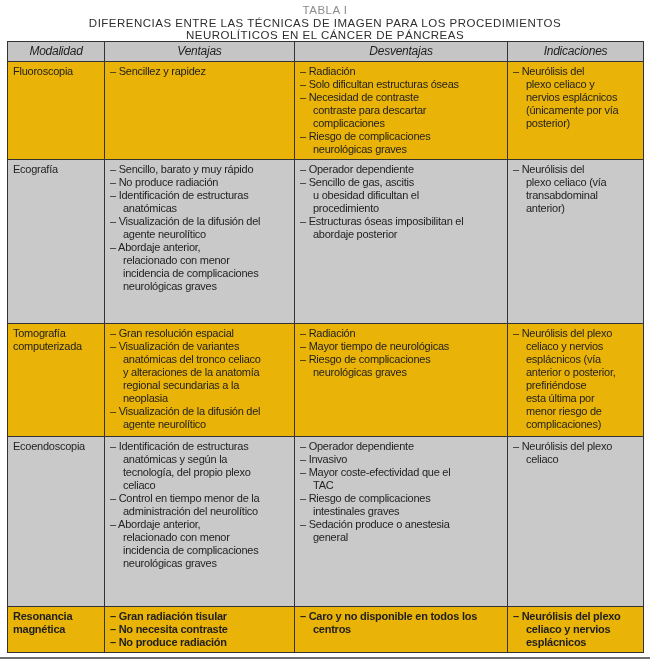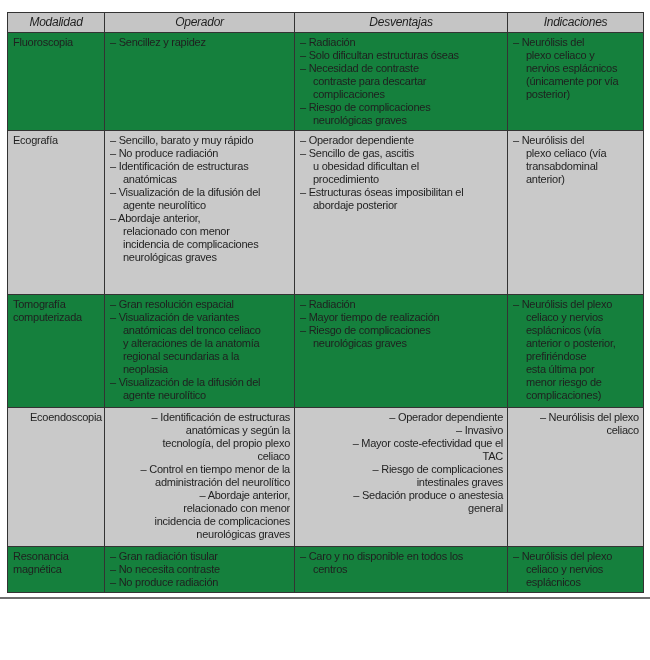--- a/index.html
+++ b/index.html
@@ -21,72 +21,77 @@
   .caption{text-align:center;}
   .caption-label{
     font-size:11.5px;line-height:13px;letter-spacing:0.5px;
     color:var(--caption-label);
   }
   .caption-title{
     font-size:11.5px;line-height:12px;letter-spacing:0.5px;
     color:#2e2e2e;
   }
   table.cmp{
-    width:636px;margin-top:8px;
+    width:636px;
     border-collapse:collapse;table-layout:fixed;
     border:1.5px solid var(--border);
   }
   col.c0{width:97px;}
   col.c1{width:190px;}
   col.c2{width:213px;}
   col.c3{width:136px;}
   th,td{
     border:1.5px solid var(--border);
     vertical-align:top;
     font-size:11px;line-height:13px;letter-spacing:-0.25px;
   }
   th{
     background:var(--header-bg);
     font-style:italic;font-weight:normal;font-size:12px;
     text-align:center;vertical-align:middle;
     height:20px;padding:3px 4px;
   }
-  td{padding:3px 4px 3px 5px;background:#15803d;}
+  td{padding:3px 4px 3px 5px;background:#eab308;}
   tr.shaded td{background:var(--shaded-row-bg);}
   tbody tr:nth-child(1) td{height:96px;}
   tbody tr:nth-child(2) td{height:164px;}
   tbody tr:nth-child(3) td{height:113px;}
-  tbody tr:nth-child(4) td{height:139px;text-align:right;}
-  tbody tr:nth-child(5) td{height:36px;}
+  tbody tr:nth-child(4) td{height:170px;}
+  tbody tr:nth-child(5) td{height:36px;font-weight:bold;}
   .item{
     padding-left:13px;text-indent:-13px;
     white-space:pre-line;
   }
   .modalidad{padding-right:2px;}
   .bottom-rule{
     height:2px;background:var(--rule);
     margin:4px -7px 0 -7px;
   }
 </style>
 </head>
 <body>
 
 <div class="page">
+  <div class="caption">
+    <div class="caption-label">TABLA I</div>
+    <div class="caption-title">DIFERENCIAS ENTRE LAS TÉCNICAS DE IMAGEN PARA LOS PROCEDIMIENTOS</div>
+    <div class="caption-title">NEUROLÍTICOS EN EL CÁNCER DE PÁNCREAS</div>
+  </div>
 
   <table class="cmp">
     <colgroup>
       <col class="c0">
         <col class="c1">
         <col class="c2">
         <col class="c3">
     </colgroup>
     <thead>
       <tr>
         <th>Modalidad</th>
-        <th>Operador</th>
+        <th>Ventajas</th>
         <th>Desventajas</th>
         <th>Indicaciones</th>
       </tr>
     </thead>
     <tbody>
         <tr>
           <td class="modalidad">Fluoroscopia</td>
           <td>
             <div class="item">– Sencillez y rapidez</div>
           </td>
@@ -143,21 +148,21 @@
             <div class="item">– Visualización de variantes
 anatómicas del tronco celiaco
 y alteraciones de la anatomía
 regional secundarias a la
 neoplasia</div>
             <div class="item">– Visualización de la difusión del
 agente neurolítico</div>
           </td>
           <td>
             <div class="item">– Radiación</div>
-            <div class="item">– Mayor tiempo de realización</div>
+            <div class="item">– Mayor tiempo de neurológicas</div>
             <div class="item">– Riesgo de complicaciones
 neurológicas graves</div>
           </td>
           <td>
             <div class="item">– Neurólisis del plexo
 celiaco y nervios
 esplácnicos (vía
 anterior o posterior,
 prefiriéndose
 esta última por

